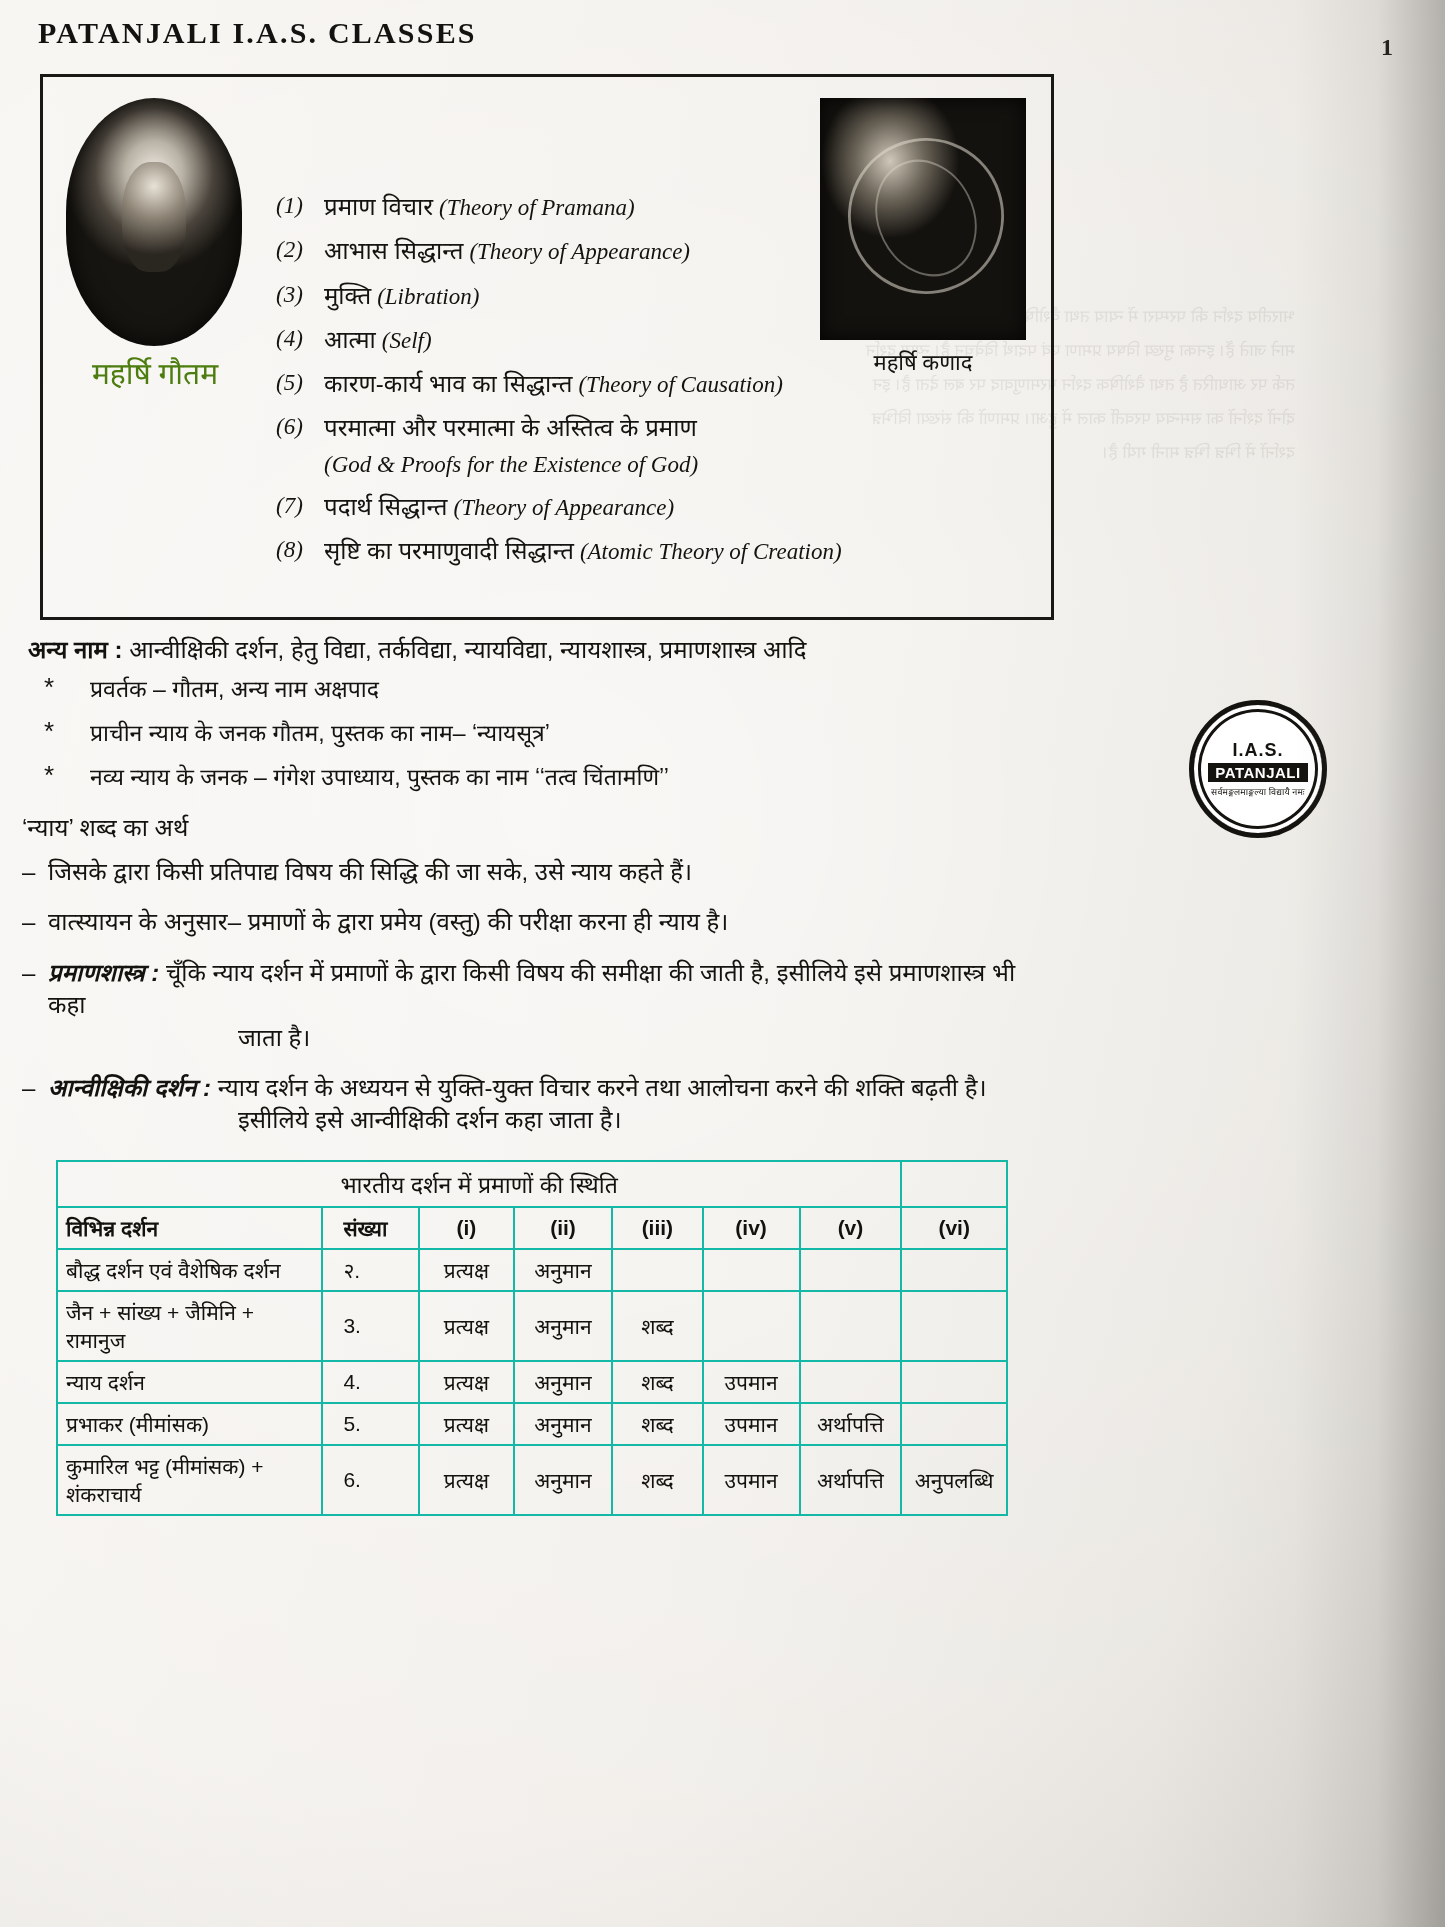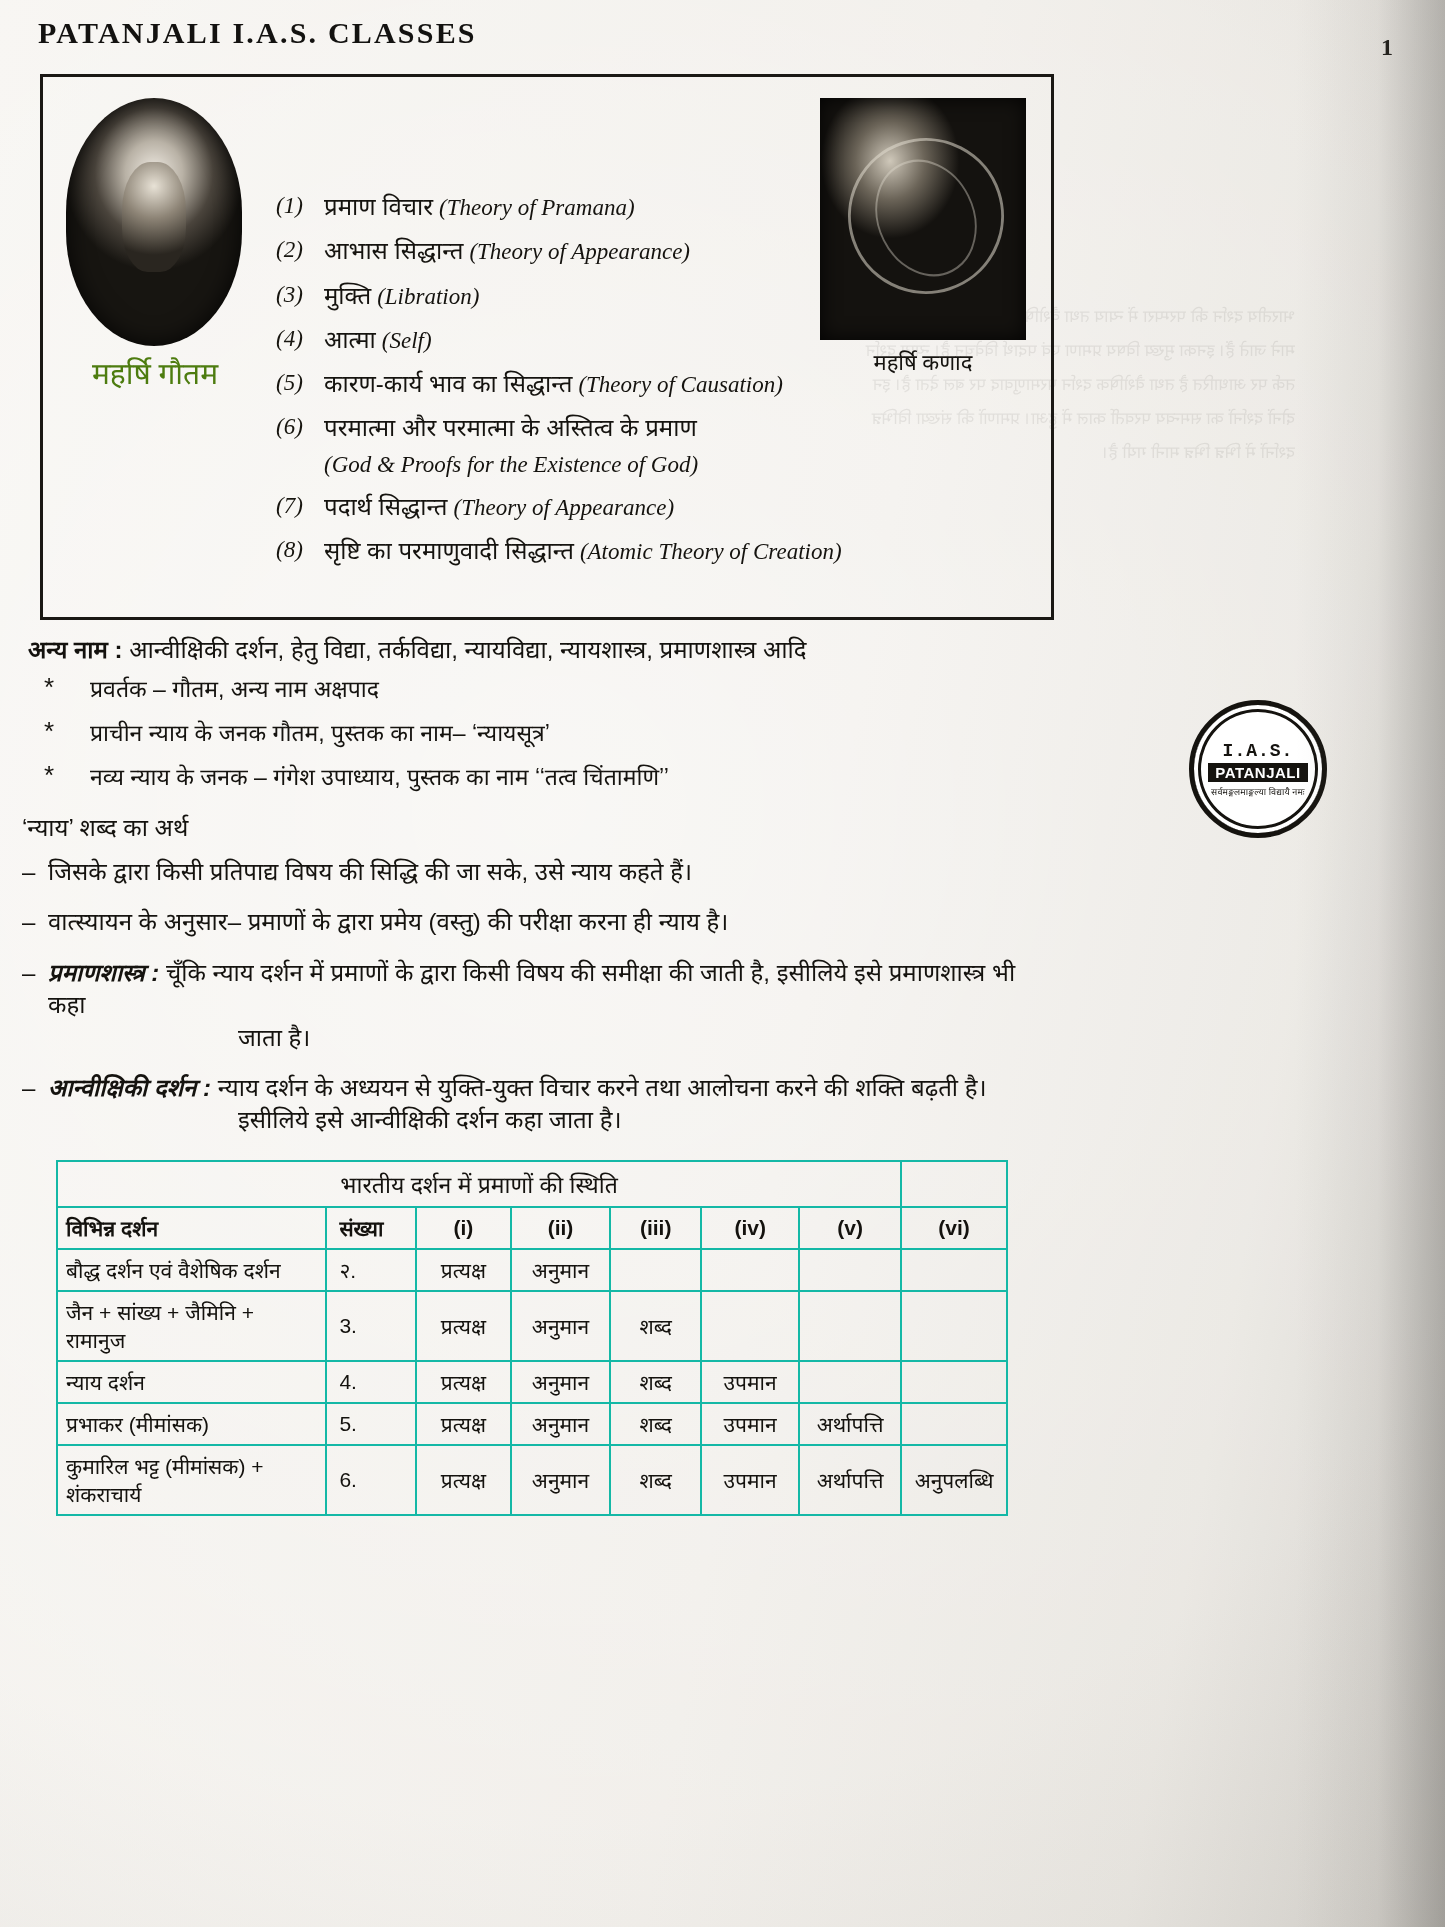--- a/index.html
+++ b/index.html
@@ -132,37 +132,37 @@
   .dash-row .ital{ font-style:italic; }
   .cont{ margin-left:190px; }
 
   
   .stamp{
     position:absolute; right:118px; top:700px; width:128px; height:128px; border-radius:50%;
     border:5px solid #15130f; background:#fff;
     display:flex; flex-direction:column; align-items:center; justify-content:center;
     box-shadow: inset 0 0 0 4px #fff, inset 0 0 0 7px #15130f;
   }
-  .stamp .s1{ font-family:Liberation Mono, monospace; font-weight:bold; font-size:18px; letter-spacing:1px; }
+  .stamp .s1{ font-family:Liberation Sans, sans-serif; font-weight:bold; font-size:18px; letter-spacing:1px; }
   .stamp .s2{
     font-family:"Liberation Sans", sans-serif; font-weight:bold; font-size:15px;
     background:#15130f; color:#fff; padding:1px 7px; margin-top:2px; letter-spacing:0.5px;
   }
   .stamp .s3{ font-size:9px; margin-top:3px; letter-spacing:0.2px; }
 
   
   .tbl-wrap{ position:absolute; left:56px; top:1160px; width:952px; }
   table{ border-collapse:collapse; width:100%; font-family:"Liberation Sans", sans-serif; }
   table, th, td{ border:2px solid #14b8a6; }
   th, td{ padding:6px 8px; font-size:21px; color:#14120e; }
   .t-title{ text-align:center; font-weight:normal; font-size:23px; }
   .c-name{ width:330px; }
   .c-num{ width:78px; }
   .c-col{ width:92px; text-align:center; }
-  td.c-num, th.c-num{ text-align:left; padding-left:12px; }
+  td.c-num, th.c-num{ text-align:left; padding-left:20px; }
   td.c-col{ text-align:center; }
 
   
   .bleed{
     position:absolute; right:150px; top:300px; width:430px; height:1180px;
     opacity:0.085; transform:scaleX(-1);
     font-family:"Liberation Sans", sans-serif; font-size:17px; line-height:2.0;
     color:#2b2721; pointer-events:none; overflow:hidden;
   }
 </style>

